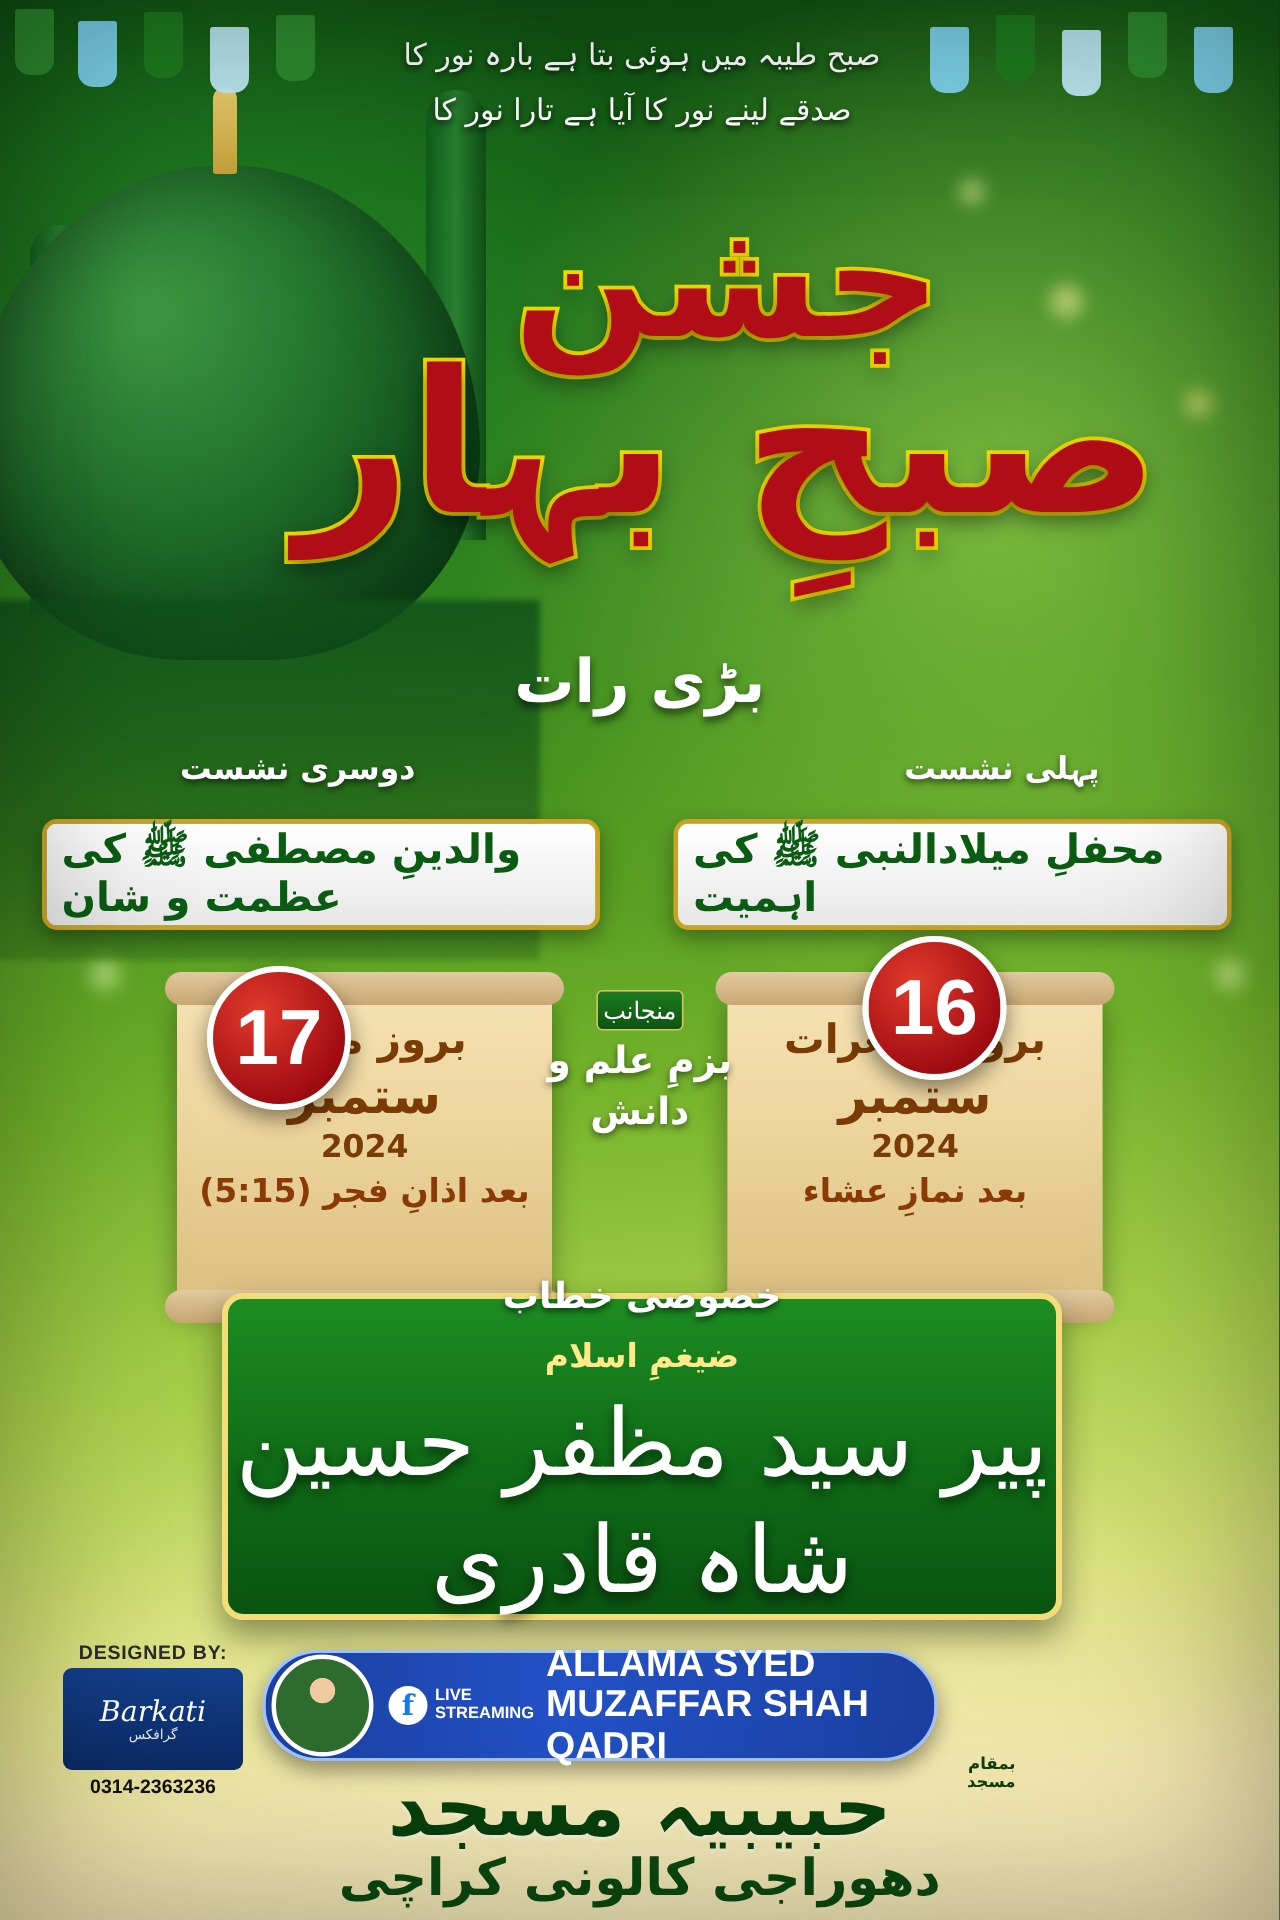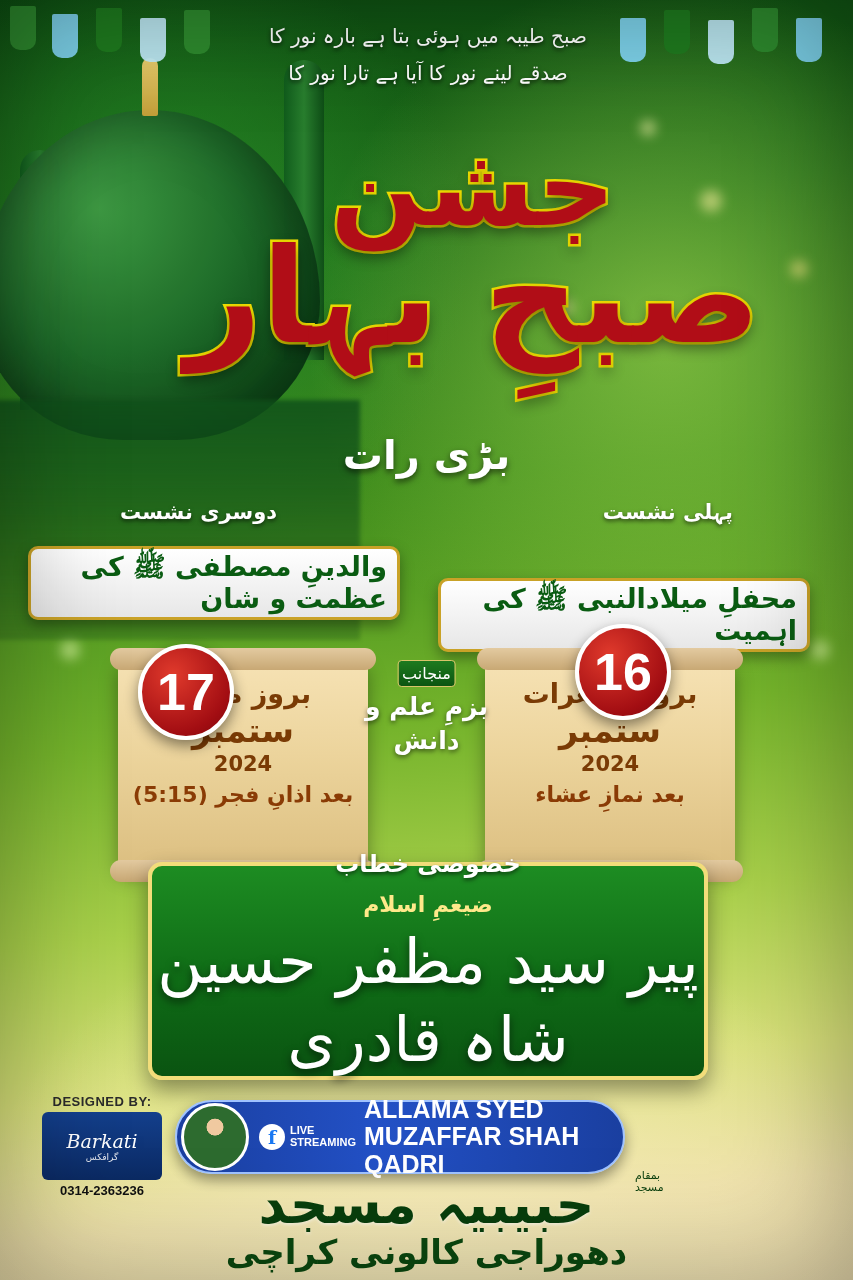--- a/index.html
+++ b/index.html
@@ -55,21 +55,21 @@
   
   .urdu { font-family: "DejaVu Sans", sans-serif; direction: rtl; unicode-bidi: bidi-override; }
 
   .couplet {
     position: absolute; top: 18px; right: 215px; width: 420px;
     text-align: center; color: #ffffff; font-size: 20px; line-height: 1.85;
     text-shadow: 0 2px 4px rgba(0,0,0,.75);
   }
 
   .main-title {
-    position: absolute; top: 128px; right: 20px; width: 720px;
+    position: absolute; top: 128px; right: 8px; width: 720px;
     text-align: center;
     font-size: 108px; line-height: 1.12; font-weight: bold;
     color: #b10d17;
     -webkit-text-stroke: 5px #f3e000;
     paint-order: stroke fill;
     text-shadow: 0 6px 14px rgba(0,0,0,.45);
   }
   .main-title .l2 { display: block; font-size: 132px; margin-top: -26px; }
 
   .subtitle {
@@ -81,26 +81,26 @@
   
   .session {
     position: absolute; height: 74px; width: 372px;
     border-radius: 10px;
     background: linear-gradient(180deg, #ffffff, #e7e7e7);
     border: 3px solid #c9a227;
     box-shadow: 0 6px 14px rgba(0,0,0,.35);
     display: flex; align-items: center; justify-content: center;
     padding: 0 10px;
   }
-  .session-text { font-size: 27px; color: #0a5c12; font-weight: bold; text-align: right; line-height: 1.2; }
+  .session-text { font-size: 27px; color: #0a5c12; font-weight: bold; text-align: left; line-height: 1.2; }
   .session-badge {
     position: absolute; font-size: 21px; color: #ffffff; font-weight: bold;
     text-shadow: 0 2px 4px rgba(0,0,0,.6);
   }
-  #s1 { top: 546px; right: 43px; margin-top: 32px; }
+  #s1 { top: 546px; right: 32px; }
   #s2 { top: 546px; left: 28px; }
   #s1b { top: 500px; right: 120px; }
   #s2b { top: 500px; left: 120px; }
 
   
   .scroll {
     position: absolute; width: 250px; height: 210px;
     background: linear-gradient(180deg, #f6e2b4 0%, #ecd49c 45%, #dcbf81 100%);
     border-radius: 8px;
     box-shadow: 0 8px 18px rgba(0,0,0,.35);
@@ -197,22 +197,22 @@
   .fb-live { color: #ffffff; font-size: 11px; font-weight: bold; line-height: 1.05; text-align: left; }
   .live-name { color: #ffffff; font-size: 25px; font-weight: bold; line-height: 1.1; text-align: left; }
 
   
   .footer {
     position: absolute; left: 0; bottom: 8px; width: 853px; text-align: center;
   }
   .footer-name { font-size: 54px; font-weight: bold; color: #083f0c; text-shadow: 0 2px 3px rgba(255,255,255,.5); }
   .footer-addr { font-size: 34px; font-weight: bold; color: #0b4a10; margin-top: -4px; }
   .footer-seal {
-    position: absolute; right: 176px; bottom: 86px; width: 42px; text-align: left;
-    font-size: 11px; color: #0a3f0d; font-weight: normal; line-height: 1.1;
+    position: absolute; right: 176px; bottom: 86px; width: 42px; text-align: right;
+    font-size: 11px; color: #0a3f0d; font-weight: bold; line-height: 1.1;
   }
   .vignette {
     position: absolute; inset: 0; pointer-events: none;
     box-shadow: inset 0 0 120px rgba(0,0,0,.35);
   }
 </style>
 </head>
 <body>
 
 <div class="poster">

